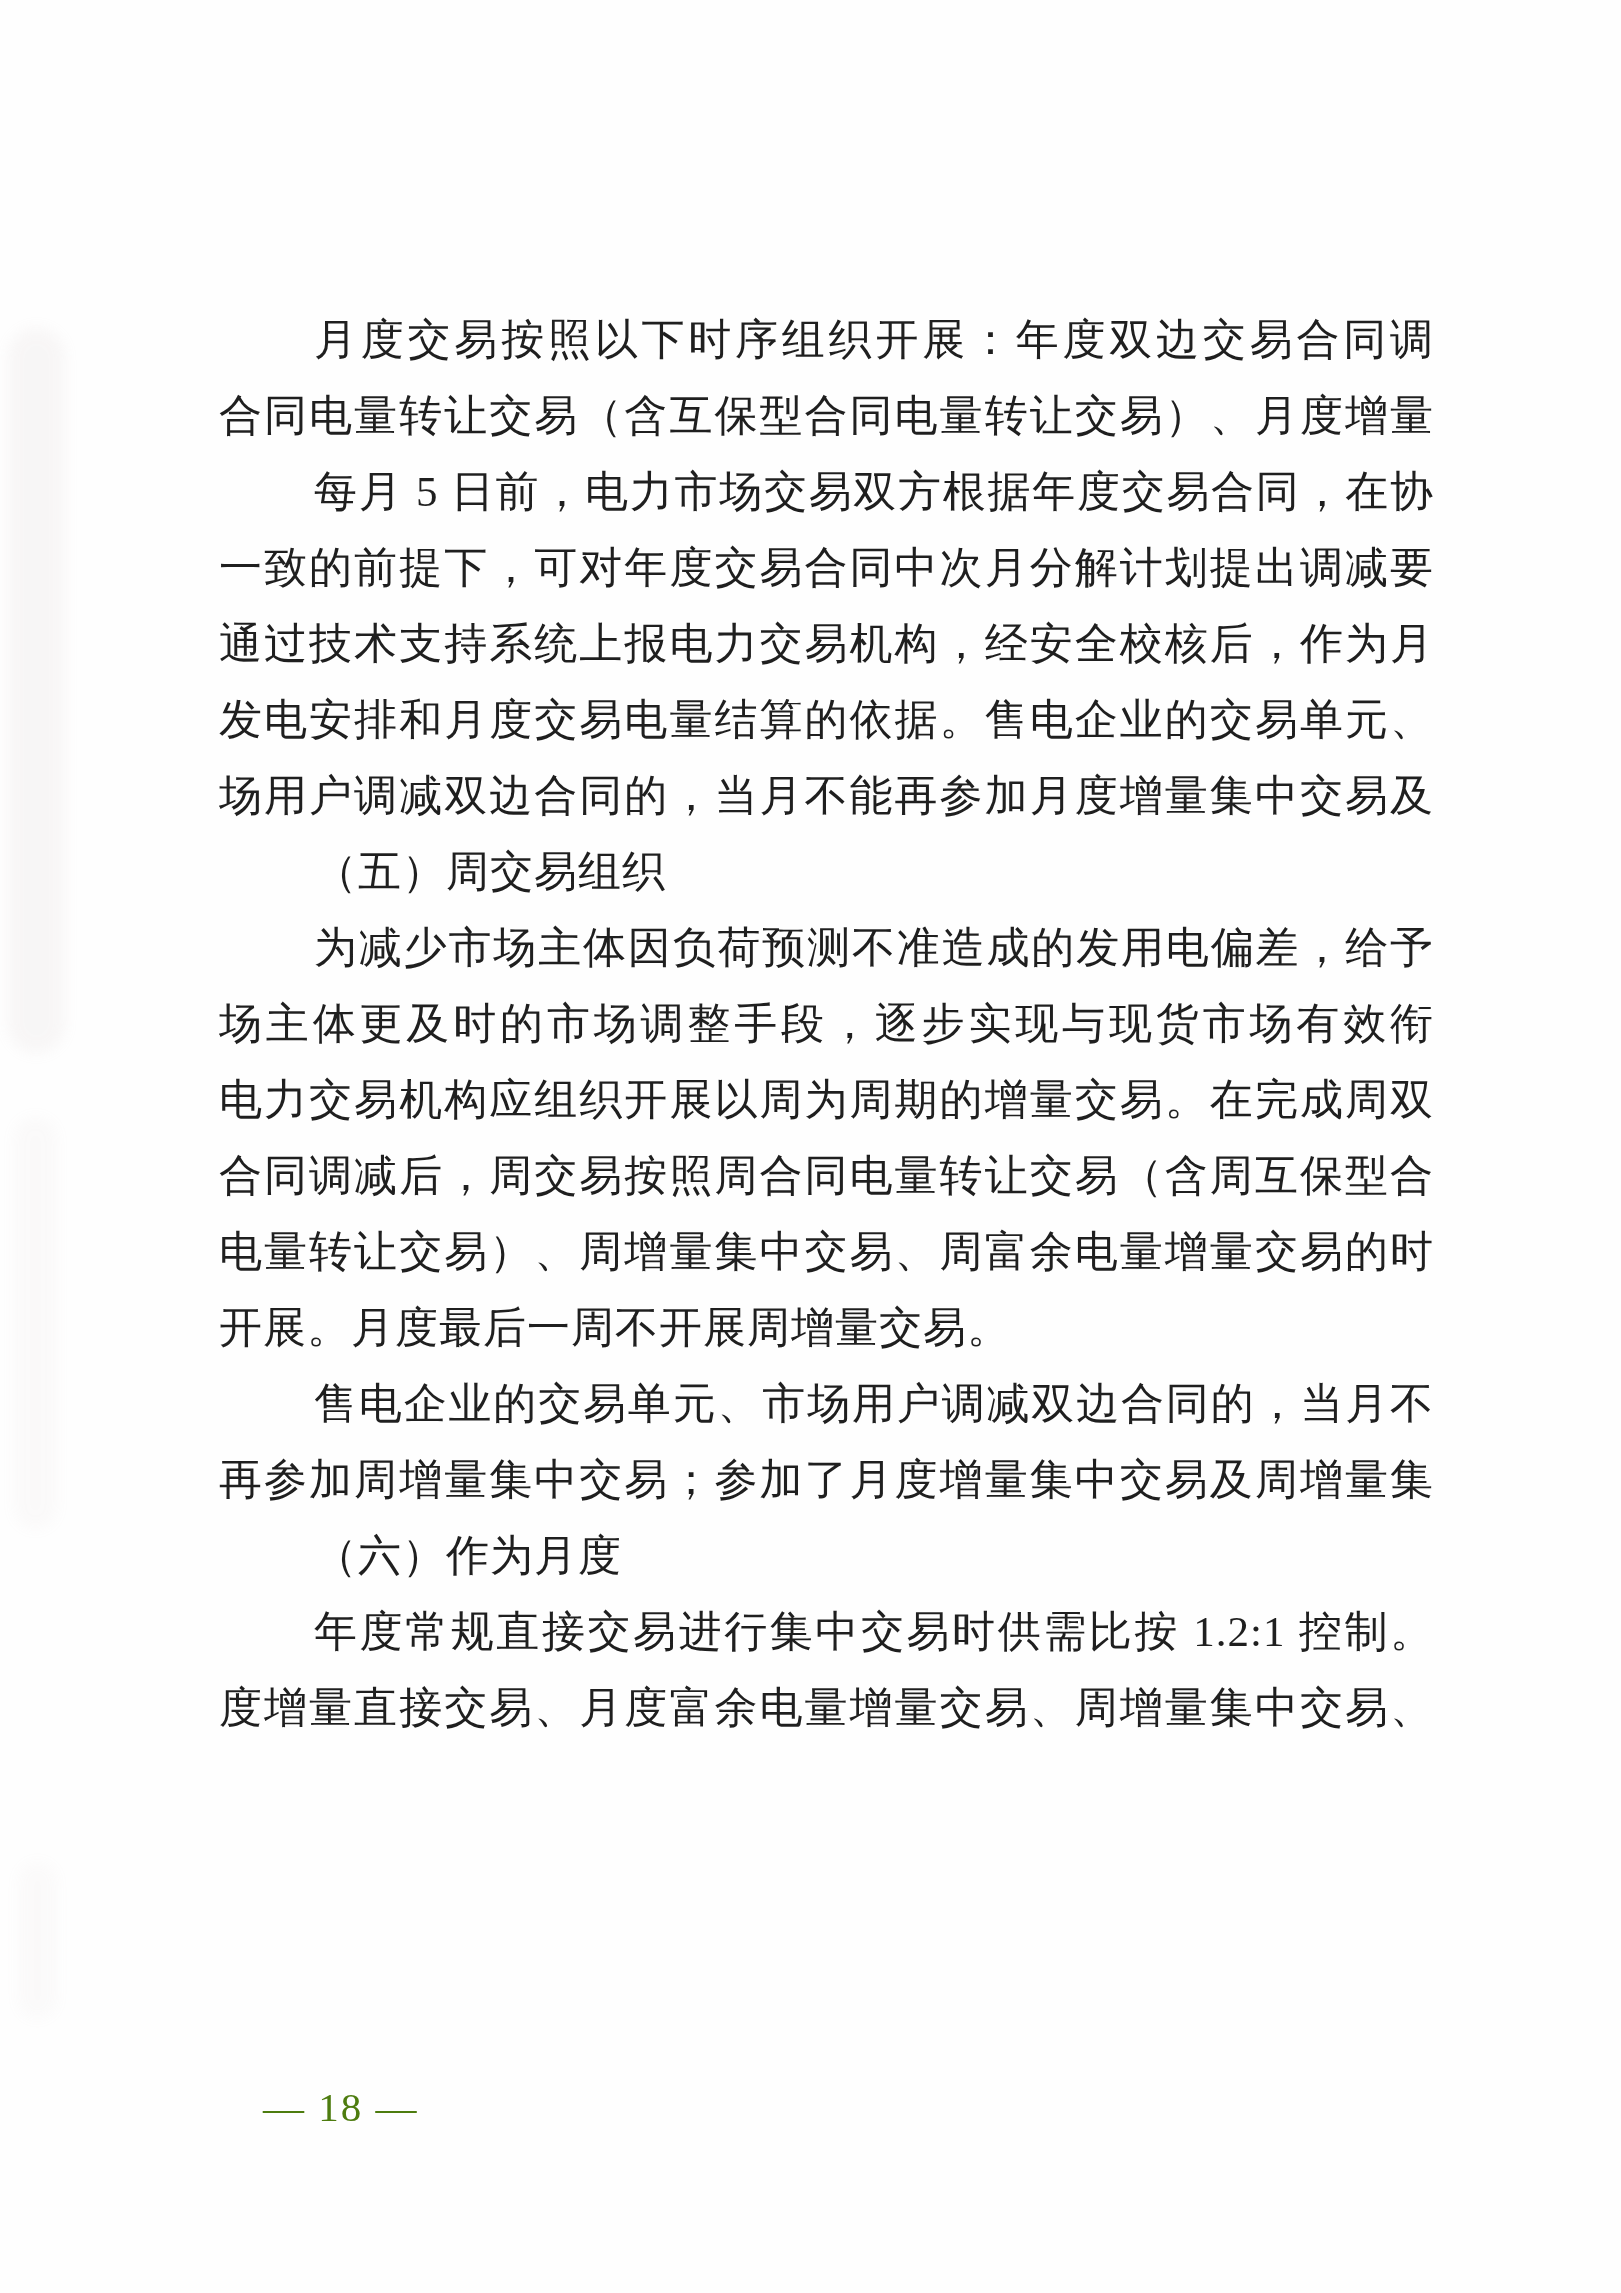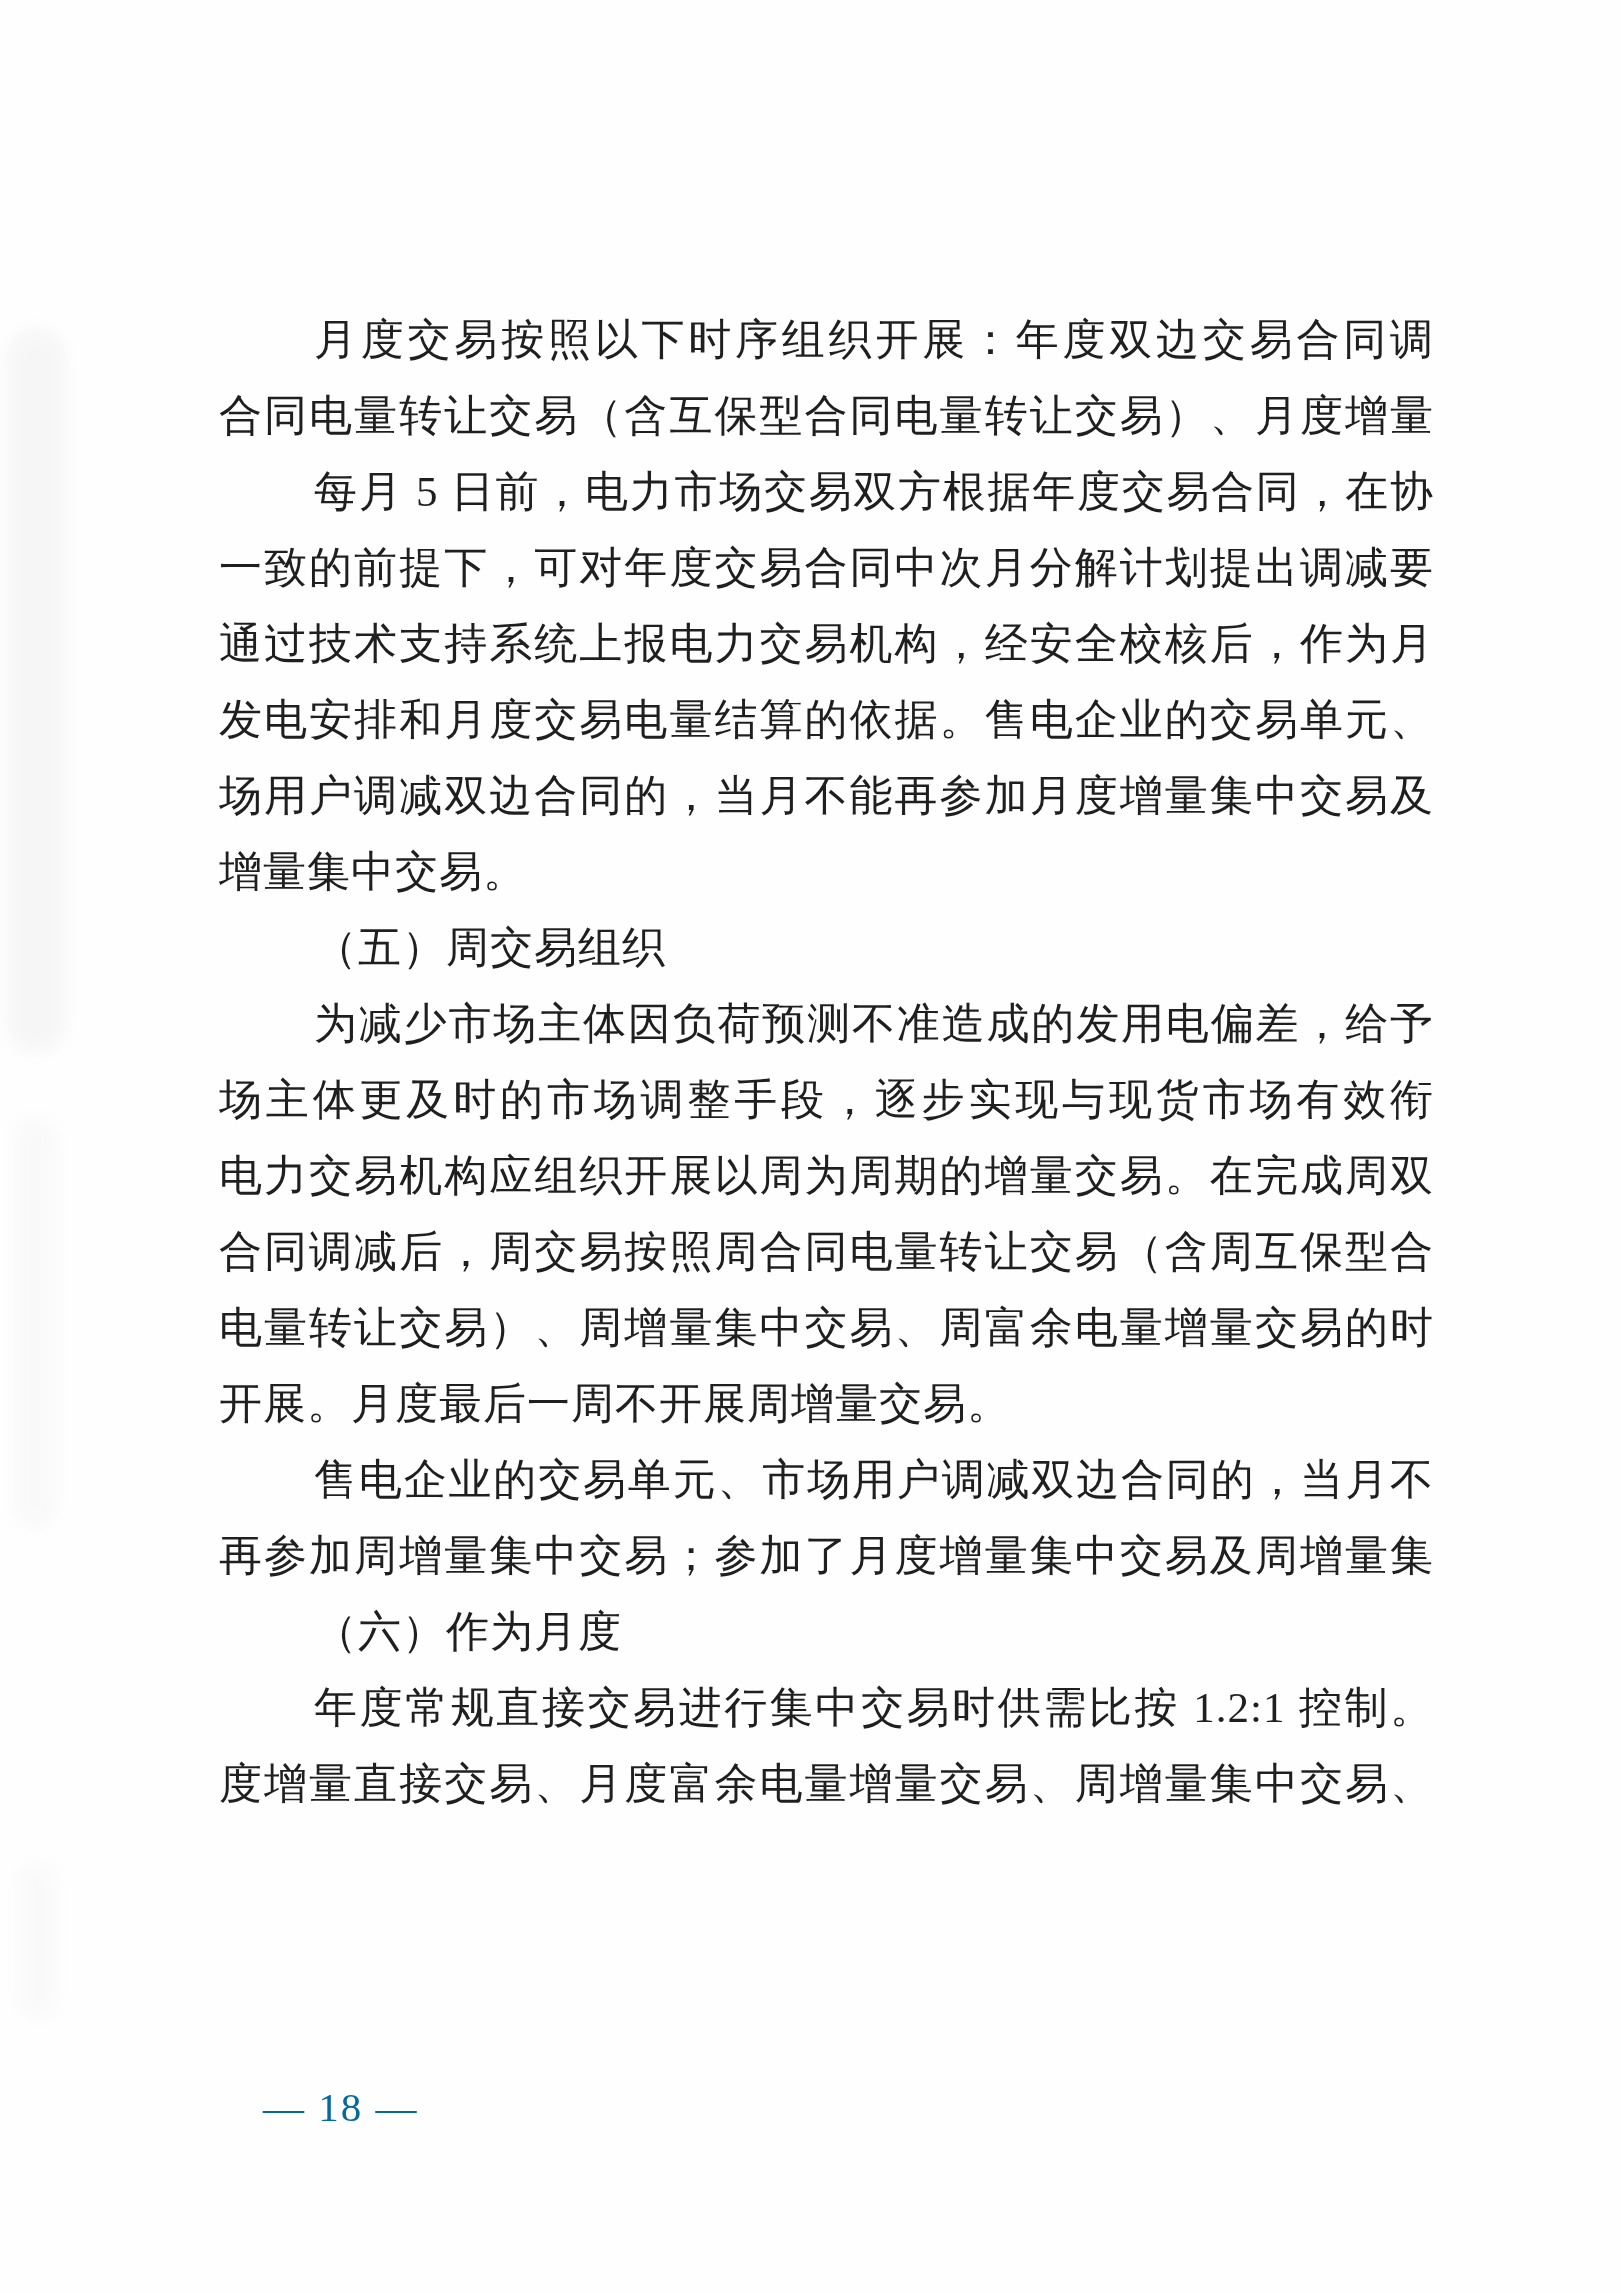--- a/index.html
+++ b/index.html
@@ -54,40 +54,39 @@
   .line.heading { font-weight: 400; }
 
   .footer {
     position: absolute;
     left: 263px;
     top: 2080px;
     height: 55px;
     line-height: 55px;
     font-size: 41px;
     letter-spacing: 2px;
-    color: #0369a1;
+    color: #4d7c0f;
   }
 </style>
 </head>
 <body>
 
 <div class="page">
   <div class="artifact a1"></div>
   <div class="artifact a2"></div>
   <div class="artifact a3"></div>
 
   <div class="doc-body">
       <div class="line indent fill">月度交易按照以下时序组织开展：年度双边交易合同调整、</div>
       <div class="line fill">合同电量转让交易（含互保型合同电量转让交易）、月度增量集</div>
       <div class="line indent fill">每月 5 日前，电力市场交易双方根据年度交易合同，在协商</div>
       <div class="line fill">一致的前提下，可对年度交易合同中次月分解计划提出调减要求，</div>
       <div class="line fill">通过技术支持系统上报电力交易机构，经安全校核后，作为月度</div>
       <div class="line fill">发电安排和月度交易电量结算的依据。售电企业的交易单元、市</div>
       <div class="line fill">场用户调减双边合同的，当月不能再参加月度增量集中交易及周</div>
-      <div class="line">增量集中交易。</div>
       <div class="line indent heading">（五）周交易组织</div>
       <div class="line indent fill">为减少市场主体因负荷预测不准造成的发用电偏差，给予市</div>
       <div class="line fill">场主体更及时的市场调整手段，逐步实现与现货市场有效衔接，</div>
       <div class="line fill">电力交易机构应组织开展以周为周期的增量交易。在完成周双边</div>
       <div class="line fill">合同调减后，周交易按照周合同电量转让交易（含周互保型合同</div>
       <div class="line fill">电量转让交易）、周增量集中交易、周富余电量增量交易的时序</div>
       <div class="line">开展。月度最后一周不开展周增量交易。</div>
       <div class="line indent fill">售电企业的交易单元、市场用户调减双边合同的，当月不能</div>
       <div class="line fill">再参加周增量集中交易；参加了月度增量集中交易及周增量集中</div>
       <div class="line indent heading">（六）作为月度</div>

